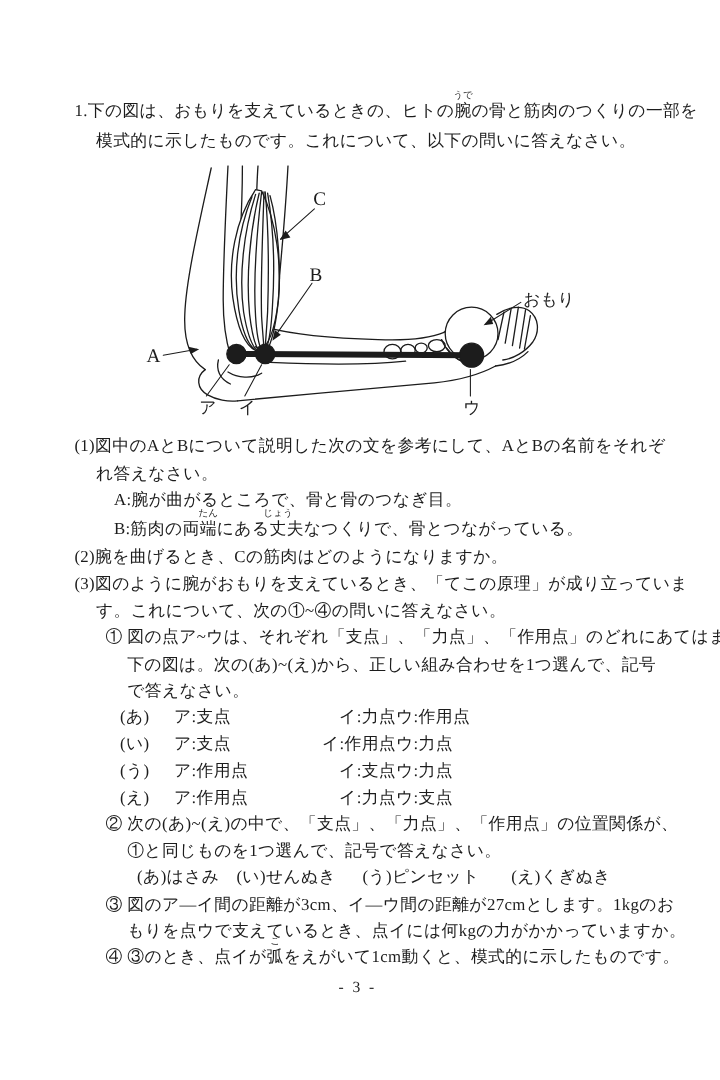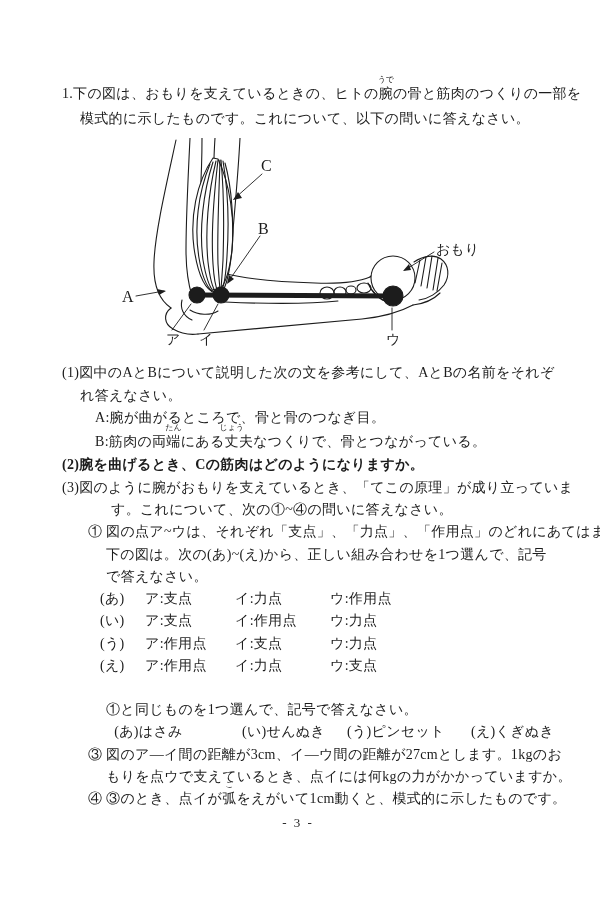--- a/index.html
+++ b/index.html
@@ -21,41 +21,41 @@
   }
   
   .t1{top:84px;left:62px;}
   .t2{top:109px;left:80px;}
   
   .q1a{top:363px;left:62px;}
   .q1b{top:386px;left:80px;}
   .q1c{top:408px;left:95px;}
   .q1d{top:432px;left:95px;}
   
-  .q2{top:455px;left:62px;font-weight:bold;}
+  .q2{top:455px;left:62px;}
   .q3a{top:478px;left:62px;}
-  .q3b{top:500px;left:80px;margin-left:31px;}
+  .q3b{top:500px;left:80px;}
   
   .s1a{top:522px;left:88px;}
   .s1b{top:545px;left:106px;}
   .s1c{top:567px;left:106px;}
   .o1{top:589px;left:100px;}
   .o2{top:611px;left:100px;}
   .o3{top:634px;left:100px;}
   .o4{top:656px;left:100px;}
   .opt-k{display:inline-block;width:45px;}
   .opt-c1{display:inline-block;width:90px;}
-  .opt-c2{display:inline-block;width:95px;}
+  .opt-c2{display:inline-block;width:95px;text-align:right;}
   
   .s2a{top:678px;left:88px;}
   .s2b{top:700px;left:106px;}
   .tools{top:722px;left:100px;}
   .tp{display:inline-block;}
   .tp1{width:97px;text-align:center;}
-  .tp2{width:105px;margin-left:45px;}
+  .tp2{width:105px;}
   .tp3{width:124px;}
   
   .s3a{top:745px;left:88px;}
   .s3b{top:767px;left:106px;}
   .s4{top:789px;left:88px;}
   
   .rb{position:relative;display:inline-block;}
   .rt{
     position:absolute;top:-8px;left:50%;
     transform:translateX(-50%);
@@ -176,20 +176,21 @@
 
   <div class="line s1a">① 図の点ア~ウは、それぞれ「支点」、「力点」、「作用点」のどれにあてはま</div>
   <div class="line s1b">下の図は。次の(あ)~(え)から、正しい組み合わせを1つ選んで、記号</div>
   <div class="line s1c">で答えなさい。</div>
 
   <div class="line o1"><span class="opt-k">(あ)</span><span class="opt-c1">ア:支点</span><span class="opt-c2">イ:力点</span><span>ウ:作用点</span></div>
   <div class="line o2"><span class="opt-k">(い)</span><span class="opt-c1">ア:支点</span><span class="opt-c2">イ:作用点</span><span>ウ:力点</span></div>
   <div class="line o3"><span class="opt-k">(う)</span><span class="opt-c1">ア:作用点</span><span class="opt-c2">イ:支点</span><span>ウ:力点</span></div>
   <div class="line o4"><span class="opt-k">(え)</span><span class="opt-c1">ア:作用点</span><span class="opt-c2">イ:力点</span><span>ウ:支点</span></div>
 
+  <div class="line s2a">② 次の(あ)~(え)の中で、「支点」、「力点」、「作用点」の位置関係が、</div>
   <div class="line s2b">①と同じものを1つ選んで、記号で答えなさい。</div>
   <div class="line tools"><span class="tp tp1"><span>(あ)</span><span>はさみ</span></span><span class="tp tp2"><span>(い)</span><span>せんぬき</span></span><span class="tp tp3"><span>(う)</span><span>ピンセット</span></span><span class="tp"><span>(え)</span><span>くぎぬき</span></span></div>
 
   <div class="line s3a">③ 図のア―イ間の距離が3cm、イ―ウ間の距離が27cmとします。1kgのお</div>
   <div class="line s3b">もりを点ウで支えているとき、点イには何kgの力がかかっていますか。</div>
 
   <div class="line s4"><span>④ ③のとき、点イが</span><span class="rb"><span class="rt">こ</span><span>弧</span></span><span>をえがいて1cm動くと、模式的に示したものです。</span></div>
 
   <div class="pageno">- 3 -</div>
 

